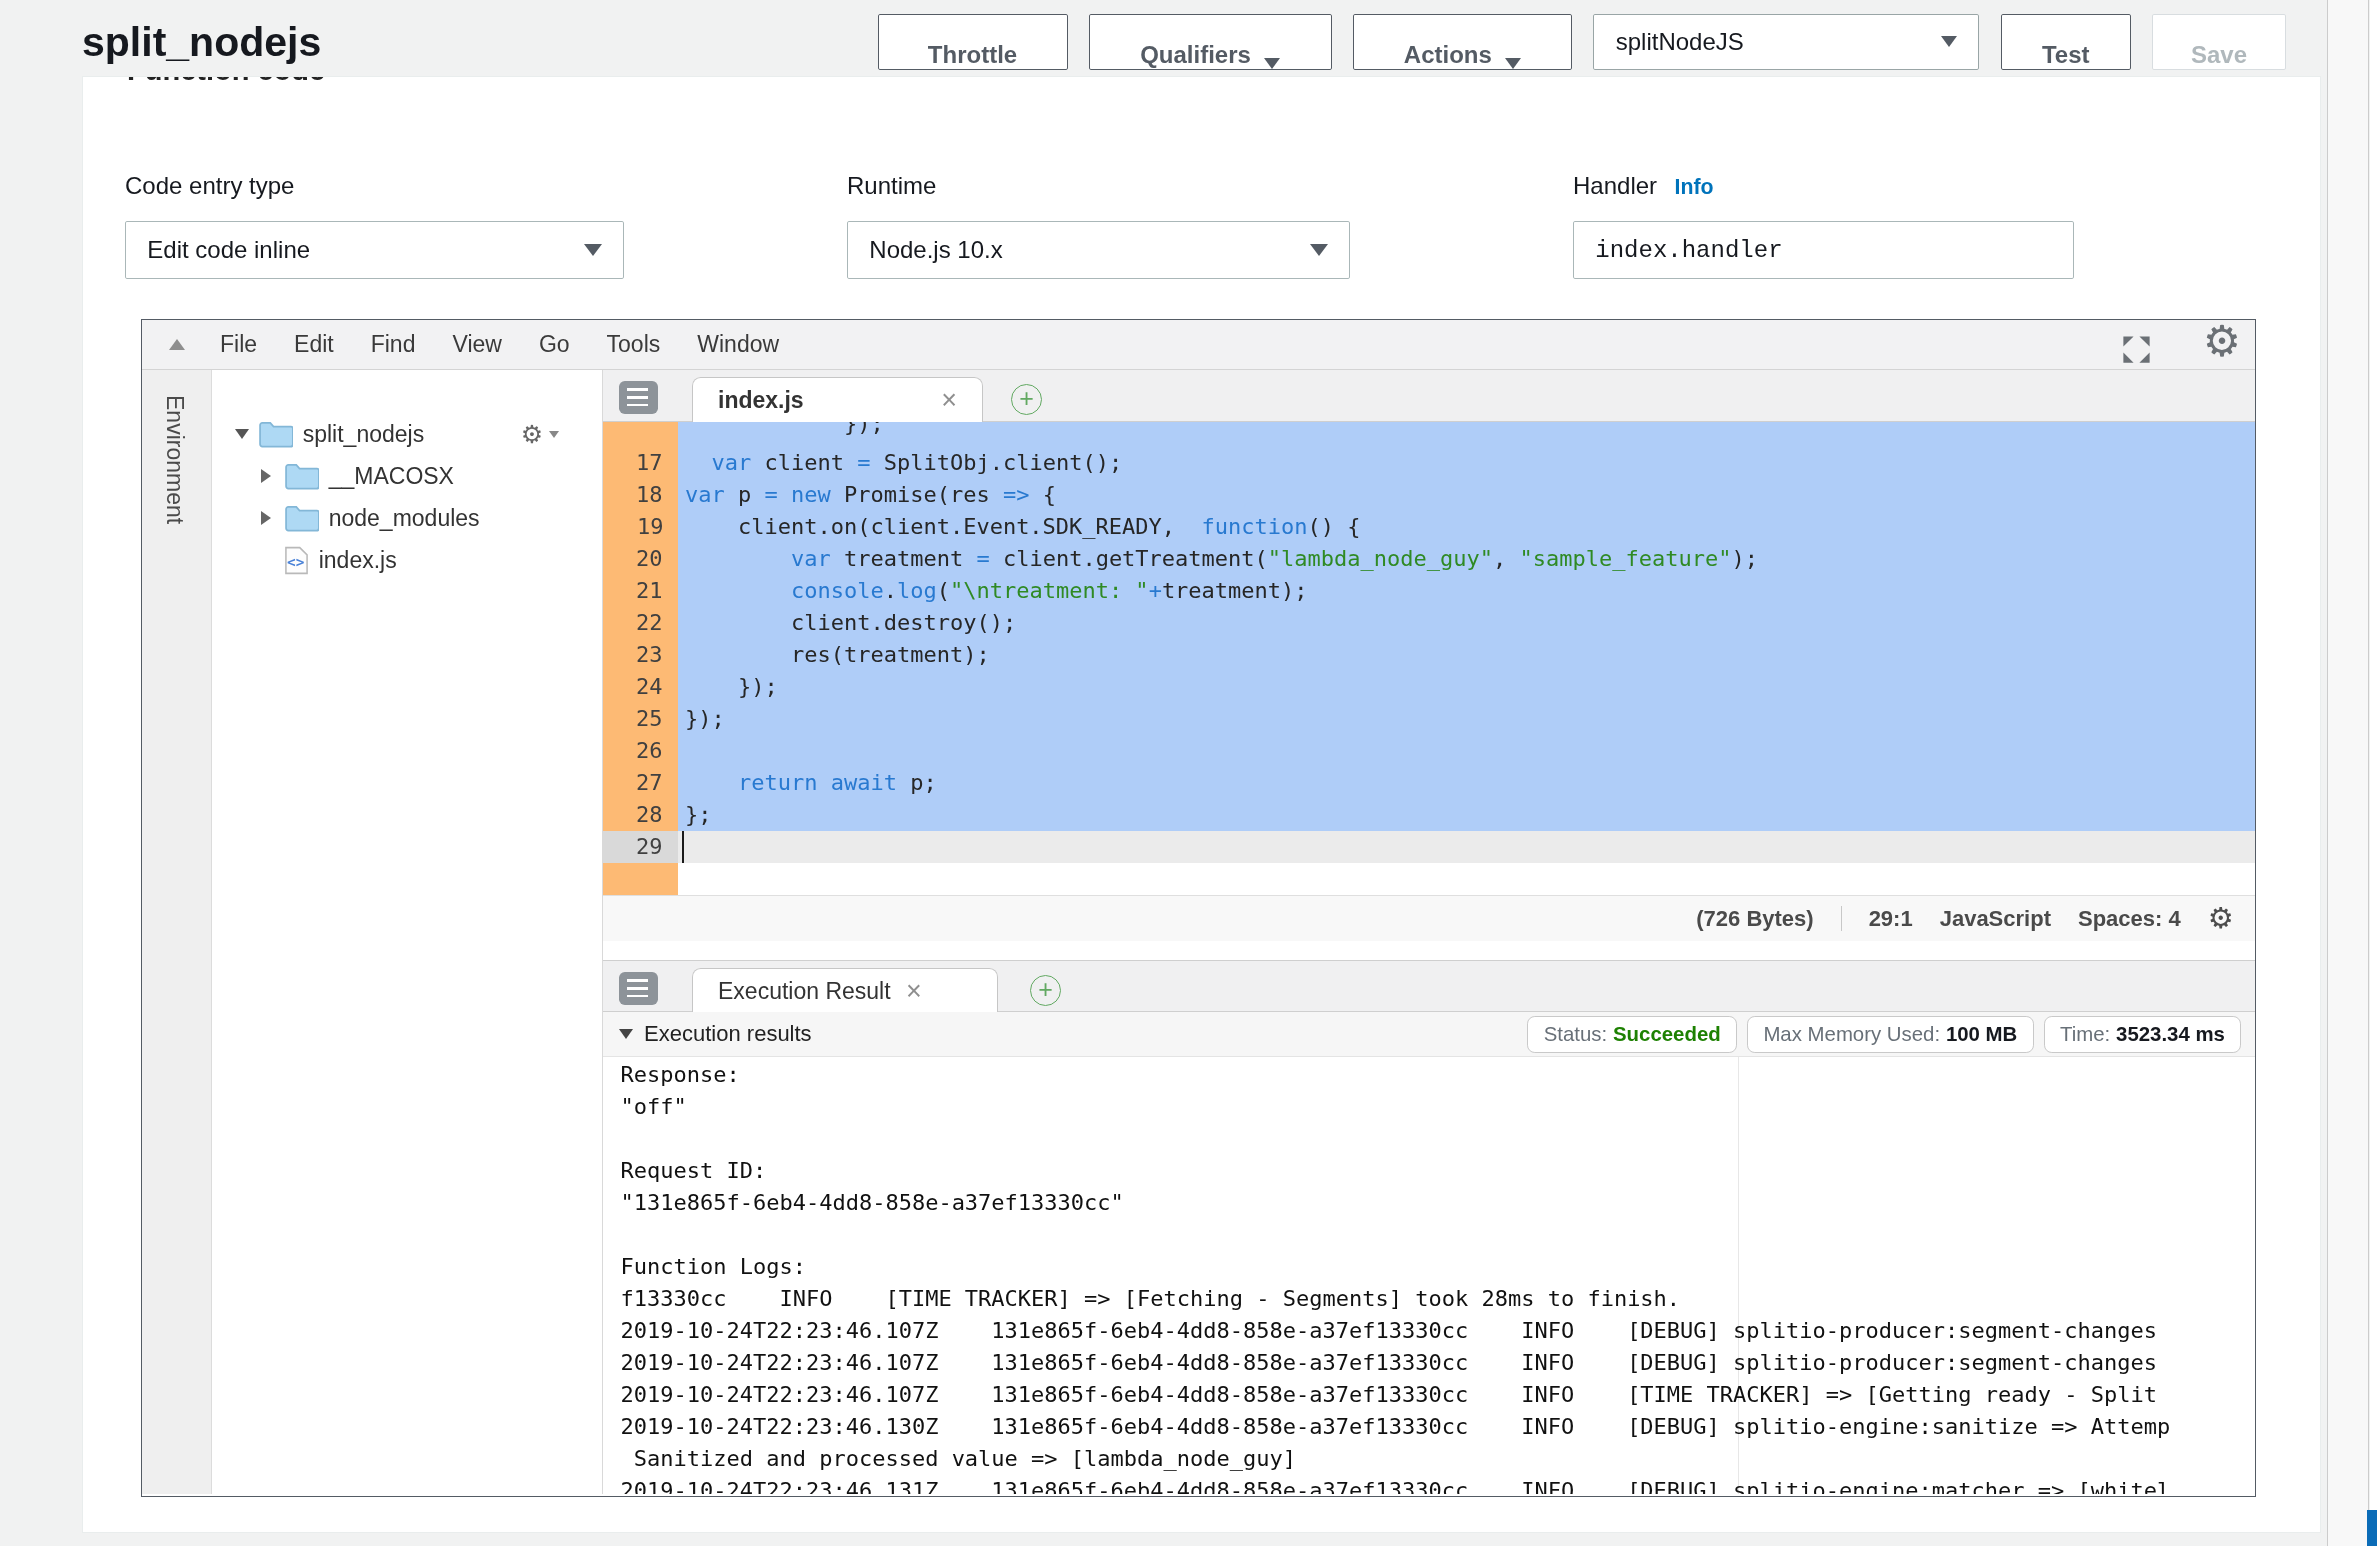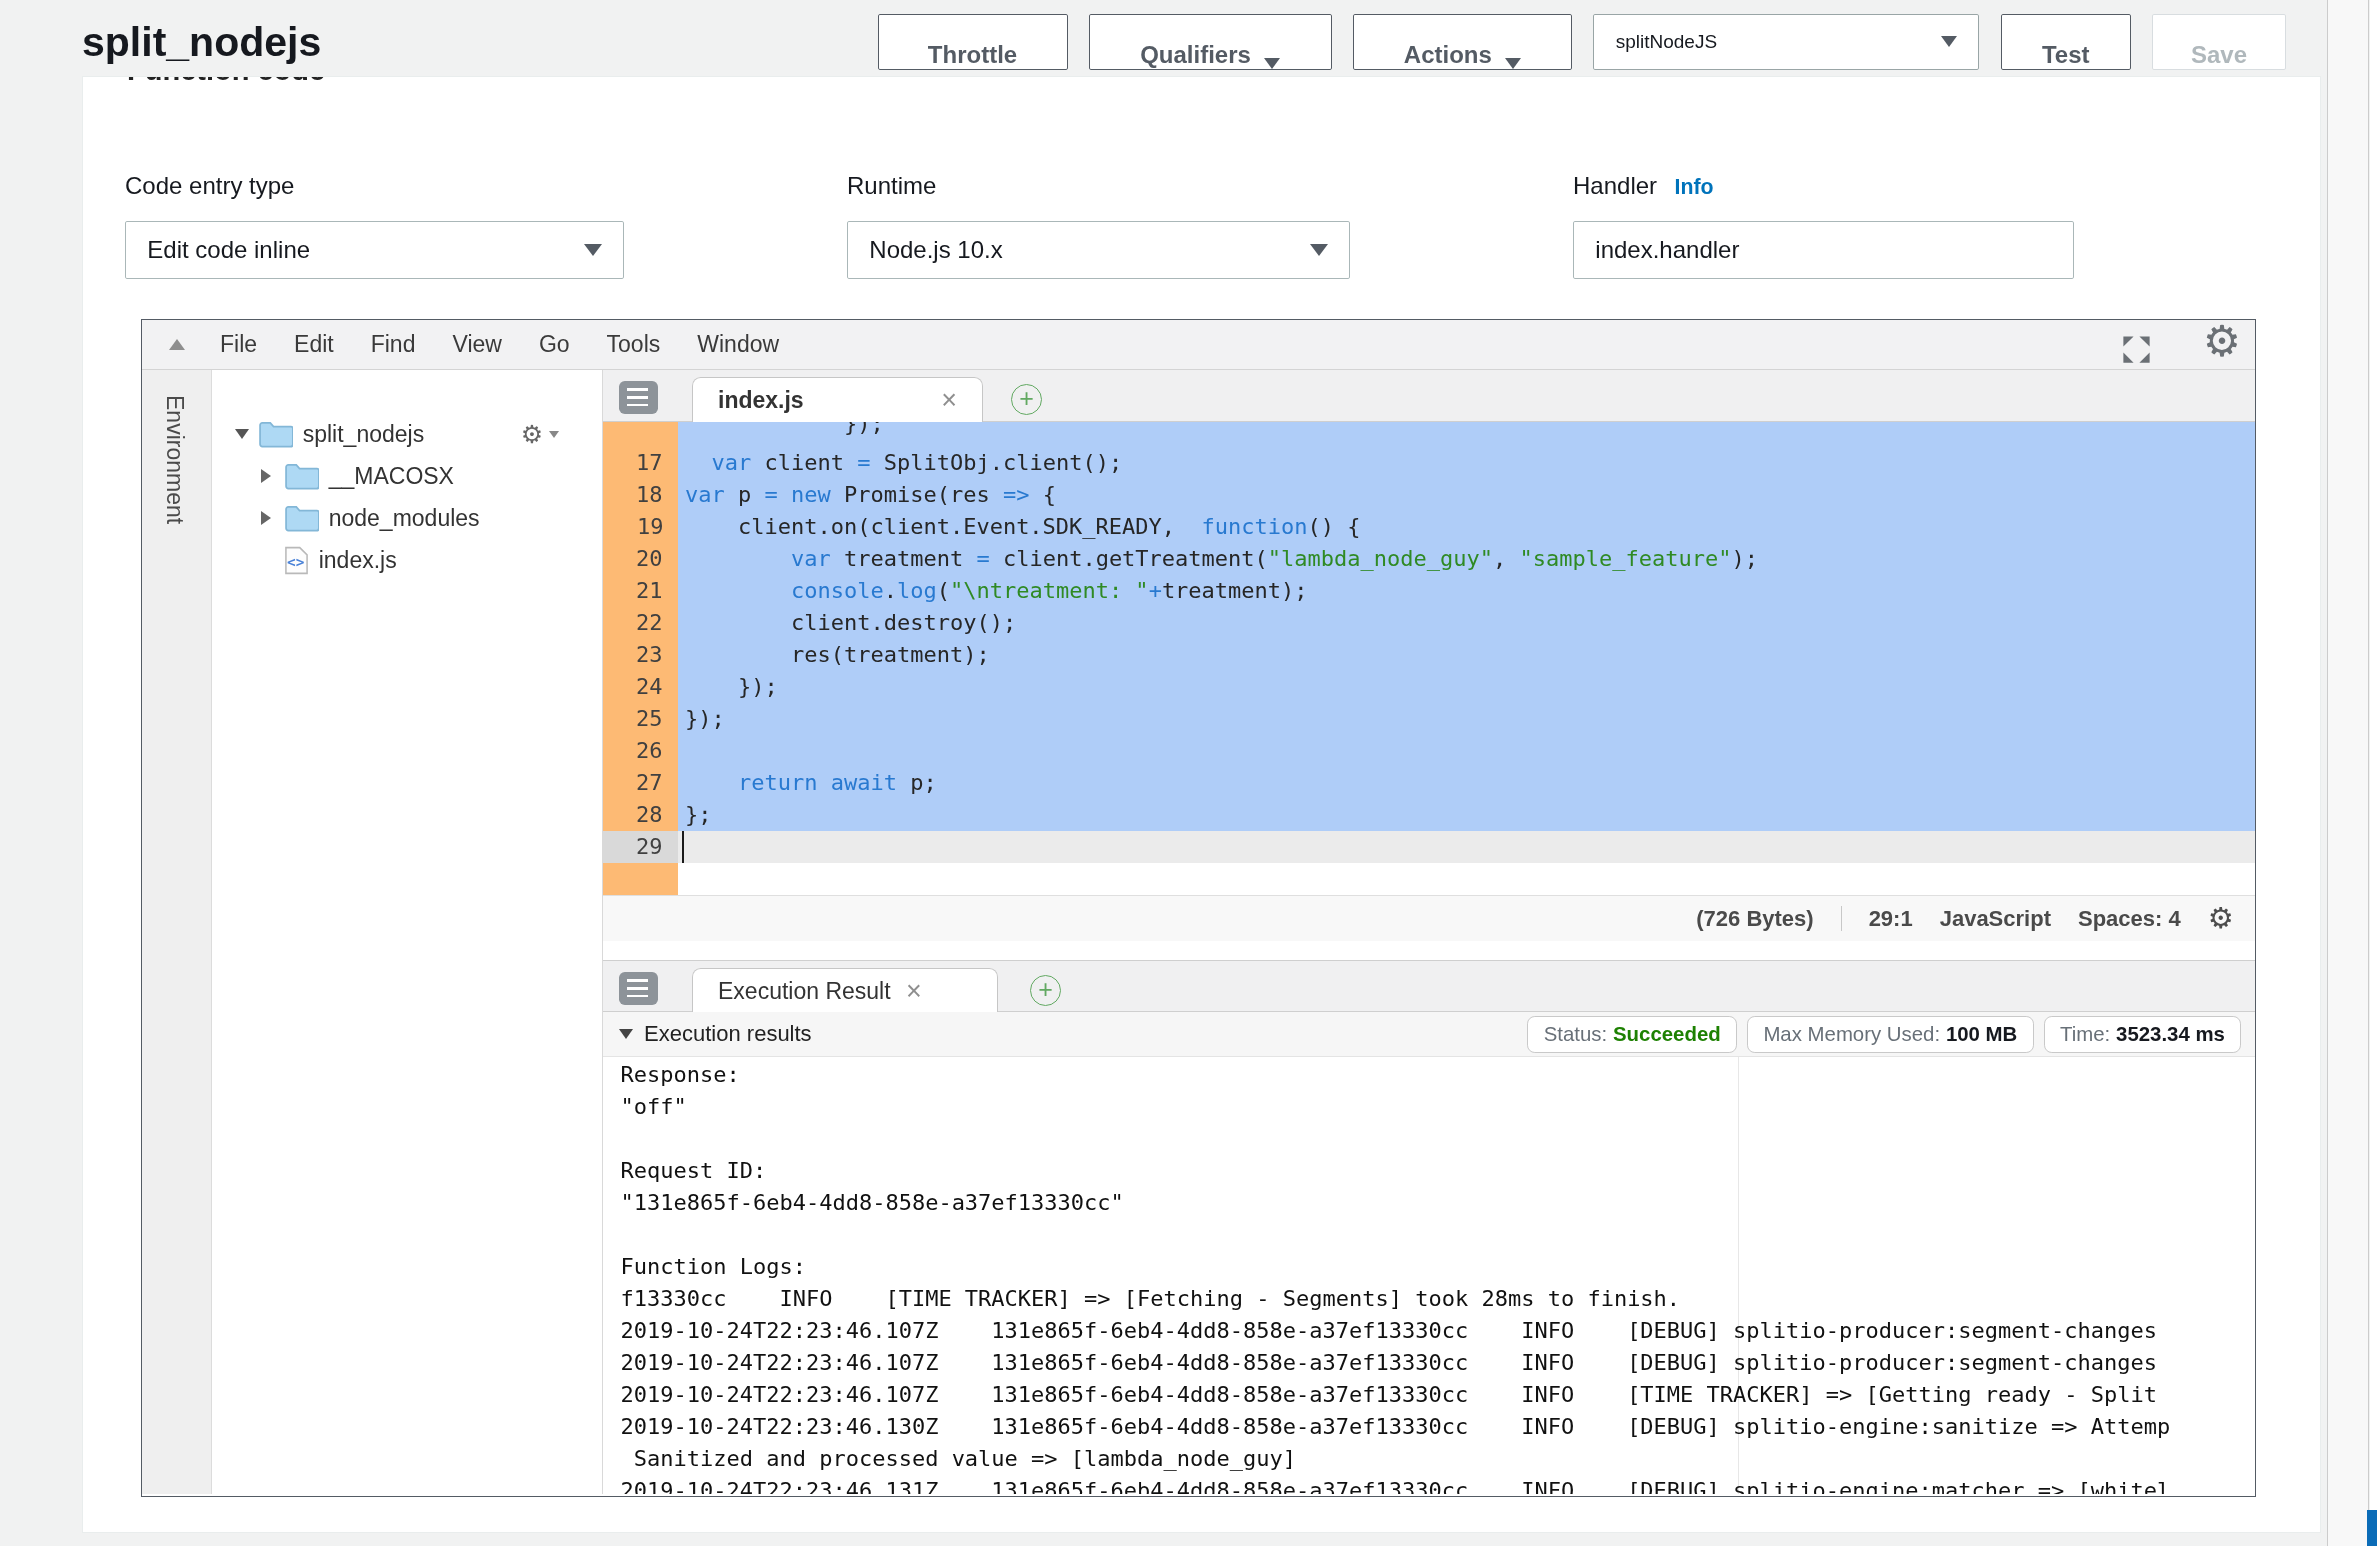--- a/index.html
+++ b/index.html
@@ -9,36 +9,36 @@
 
   
   .page-title { position:absolute; left:82px; top:19.4px; font-size:41px; font-weight:700; color:#16191f; }
   .hdr-btns { position:absolute; top:13.6px; right:91px; display:flex; gap:21.3px; height:56px; }
   .btn { display:flex; align-items:flex-end; justify-content:center; gap:13.6px; height:56px;
          background:#fff; border:1.9px solid #545b64; border-radius:1.9px;
          font-size:24px; font-weight:700; color:#545b64; }
   .btn .dcaret { width:0; height:0; border-left:8.7px solid transparent; border-right:8.7px solid transparent; border-top:11.6px solid #545b64; }
   .btn.disabled { border:1.9px solid #d8dde0; color:#b0b8bc; }
   .hdr-select { display:flex; align-items:center; justify-content:space-between; padding:0 21.3px; height:56px;
-         background:#fff; border:1px solid #99a5a6; border-radius:1.9px; font-size:19px; color:#16191f; }
+         background:#fff; border:1px solid #99a5a6; border-radius:1.9px; font-size:24px; color:#16191f; }
   .hdr-select .dcaret { width:0; height:0; border-left:8.7px solid transparent; border-right:8.7px solid transparent; border-top:11.6px solid #545b64; }
   .w-throttle{width:190px}.w-qual{width:243px}.w-act{width:219px}.w-sel{width:386px}.w-test{width:130px}.w-save{width:134px}
 
   
   .panel { position:absolute; left:82px; top:76px; width:2239px; height:1457px; background:#fff; border:1px solid #e9eded; }
   .clip-strip { position:absolute; top:0; left:44px; width:524px; height:7.8px; overflow:hidden; }
   .clip-strip span { display:block; margin-top:-21.3px; font-size:29px; line-height:29px; font-weight:700; color:#222; white-space:pre; }
 
   .field-label { position:absolute; top:95px; font-size:24px; color:#16191f; }
   .info-link { font-size:21.3px; font-weight:700; color:#0073bb; margin-left:17.5px; }
   .sel-box { position:absolute; top:144px; height:58px; background:#fff; border:1px solid #aab7b8; border-radius:1.9px;
              display:flex; align-items:center; justify-content:space-between; padding:0 21.3px; font-size:24px; color:#16191f; }
   .sel-box .dcaret { width:0; height:0; border-left:9.7px solid transparent; border-right:9.7px solid transparent; border-top:12.6px solid #545b64; }
   .text-input { position:absolute; top:144px; height:58px; background:#fff; border:1px solid #aab7b8; border-radius:1.9px;
-                padding:0 21.3px; font-size:24px; color:#16191f; font-family:Liberation Sans, sans-serif; }
+                padding:0 21.3px; font-size:24px; color:#16191f; font-family:Liberation Mono, monospace; }
 
   
   .editor { position:absolute; left:58px; top:242px; width:2115px; height:1178px; background:#fff; border:1.9px solid #545b64; }
   .menubar { position:absolute; left:0; right:0; top:0; height:50px; background:#f2f2f3; border-bottom:1px solid #d4d4d4;
              display:flex; align-items:center; padding-left:27px; }
   .collapse-tri { width:0; height:0; border-left:8.7px solid transparent; border-right:8.7px solid transparent; border-bottom:11.6px solid #8e8e8e; margin-right:35px; }
   #menu-items { display:flex; gap:37px; }
   .mitem { font-size:23px; color:#3a3a3a; }
   .mb-icon { position:absolute; top:7.8px; color:#6b7075; }
   .fs-icon { right:101px; top:11.6px; }

